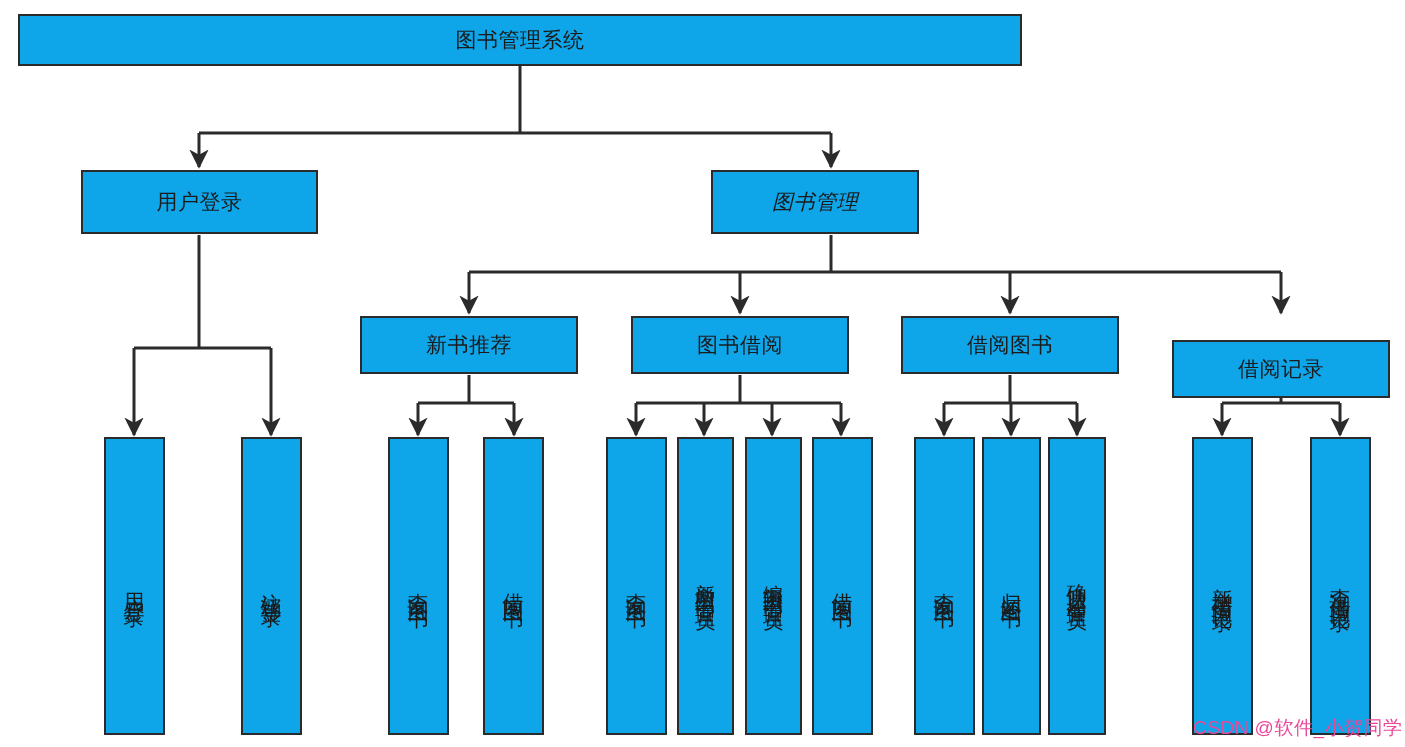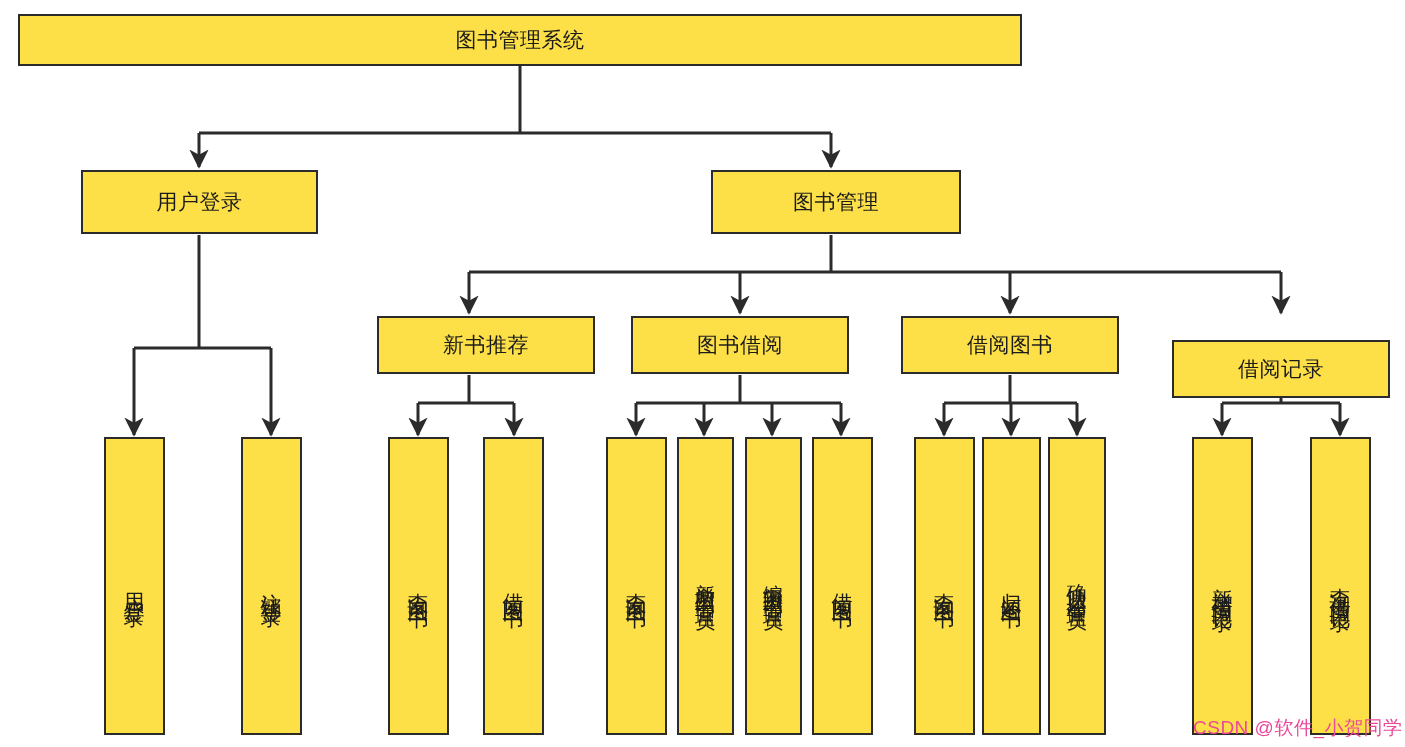--- a/index.html
+++ b/index.html
@@ -20,21 +20,21 @@
   #wires {
     position: absolute;
     left: 0;
     top: 0;
     width: 1405px;
     height: 747px;
   }
   .node {
     position: absolute;
     box-sizing: border-box;
-    background: #fde047;
+    background: #0ea5e9;
     border: 2px solid #2b2b2b;
     display: flex;
     align-items: center;
     justify-content: center;
     color: #1b1b1b;
   }
   .node.horiz {
     font-size: 21px;
     letter-spacing: 0.5px;
   }
@@ -115,25 +115,25 @@
     </g>
   </svg>
 
   <div class="node horiz" style="left:18px; top:14px; width:1004px; height:52px;">
     <span class="htext">图书管理系统</span>
   </div>
 
   <div class="node horiz" style="left:81px; top:170px; width:237px; height:64px;">
     <span class="htext">用户登录</span>
   </div>
-  <div class="node horiz" style="left:711px; top:170px; width:250px; height:64px;">
+  <div class="node horiz" style="left:711px; top:170px; width:208px; height:64px;font-style:italic;">
     <span class="htext">图书管理</span>
   </div>
 
-  <div class="node horiz" style="left:360px; top:316px; width:218px; height:58px;margin-left:17px;">
+  <div class="node horiz" style="left:360px; top:316px; width:218px; height:58px;">
     <span class="htext">新书推荐</span>
   </div>
   <div class="node horiz" style="left:631px; top:316px; width:218px; height:58px;font-family:Liberation Serif, serif;">
     <span class="htext">图书借阅</span>
   </div>
   <div class="node horiz" style="left:901px; top:316px; width:218px; height:58px;">
     <span class="htext">借阅图书</span>
   </div>
   <div class="node horiz" style="left:1172px; top:316px; width:218px; height:58px;margin-top:24px;">
     <span class="htext">借阅记录</span>

